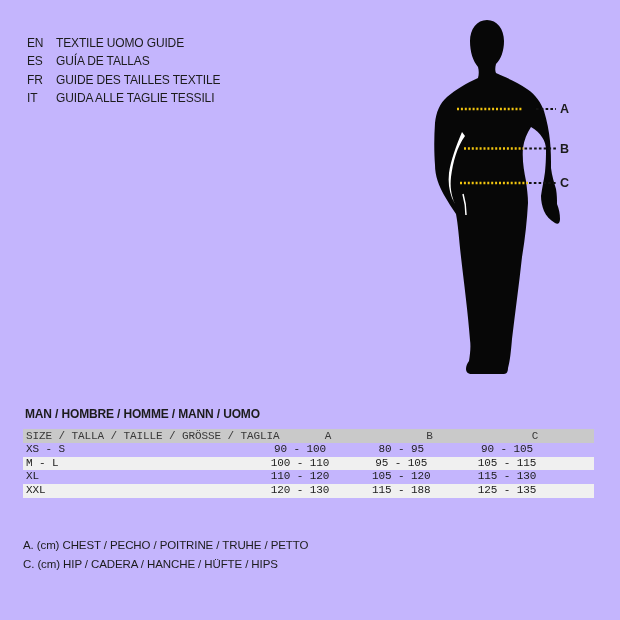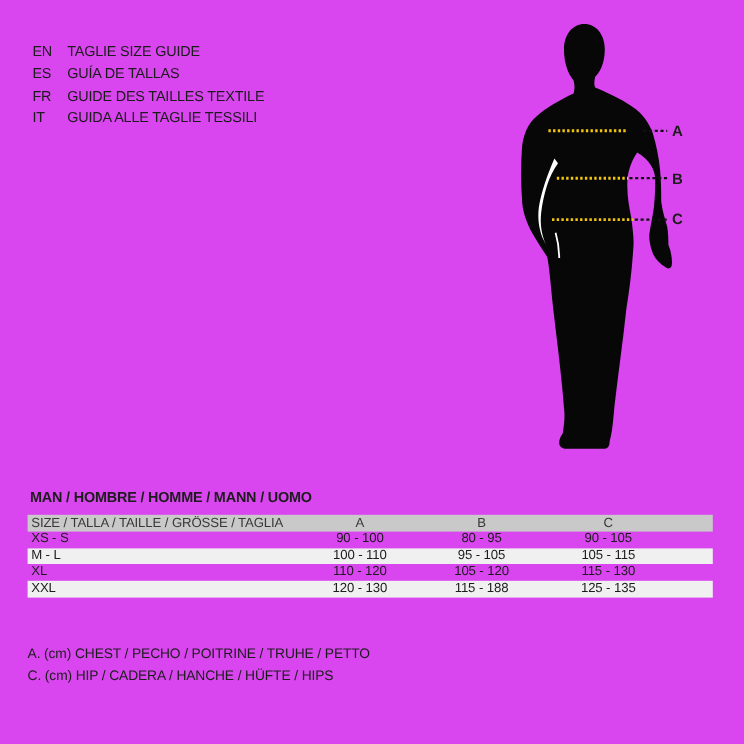--- a/index.html
+++ b/index.html
@@ -1,17 +1,17 @@
 <!DOCTYPE html>
 <html style="--ink: #1c1c1c; --accent: #f2c50f; --silhouette: #070707; --header-bg: #c9c9c9; --stripe-bg: #f0f0f0;"><head>
 <meta charset="utf-8">
 <style>
   html,body{margin:0;padding:0;background:#fff;}
   .canvas{
-    position:relative;width:620px;height:620px;background:#d946ef;overflow:hidden;
+    position:relative;width:620px;height:620px;background:#c4b5fd;overflow:hidden;
     font-family:"Liberation Sans","DejaVu Sans",sans-serif;
     color:var(--ink,#1c1c1c);
   }
   
   .lang-list{position:absolute;left:27px;top:34px;}
   .lang-row{display:flex;height:18.3px;line-height:18.3px;font-size:12px;letter-spacing:-0.15px;}
   .lang-code{width:29px;flex:0 0 29px;}
   .category-title{
     position:absolute;left:25px;top:140px;font-size:12.5px;font-weight:bold;
     letter-spacing:-0.2px;white-space:nowrap;
@@ -27,41 +27,41 @@
   .marker{
     position:absolute;left:160px;width:22px;height:16px;line-height:16px;
     font-size:12.5px;font-weight:bold;text-align:left;
   }
   .marker.a{top:91px;} .marker.b{top:130.5px;} .marker.c{top:165px;}
   
   .table-title{
     position:absolute;left:25px;top:407px;font-size:12px;font-weight:bold;
     letter-spacing:-0.15px;white-space:nowrap;
   }
-  .size-table{position:absolute;left:23px;top:429px;width:571px;font-size:11px;letter-spacing:-0.1px;}
+  .size-table{position:absolute;left:23px;top:429px;width:571px;font-size:11px;letter-spacing:-0.1px;font-family:Liberation Mono, monospace;}
   .t-row{display:flex;height:13.7px;line-height:13.9px;}
   .t-row.head{height:14px;line-height:14px;background:var(--header-bg,#c9c9c9);color:#383838;}
   .t-row.stripe{background:var(--stripe-bg,#f0f0f0);}
   .c-size{flex:0 0 40%;padding-left:3px;box-sizing:border-box;text-align:left;white-space:nowrap;}
   .c-a{flex:0 0 17%;text-align:center;}
   .c-b{flex:0 0 18.5%;text-align:center;}
   .c-c{flex:0 0 18.5%;text-align:center;}
   
   .legend{position:absolute;left:23px;top:536px;}
   .legend-item{height:18.7px;line-height:18.7px;font-size:11.5px;letter-spacing:-0.1px;white-space:nowrap;}
 </style>
 </head>
 <body>
 
 <div class="canvas">
 
   <div class="lang-list">
     <div class="lang-row">
       <span class="lang-code">EN</span>
-      <span class="lang-label">TAGLIE SIZE GUIDE</span>
+      <span class="lang-label">TEXTILE UOMO GUIDE</span>
     </div>
     <div class="lang-row">
       <span class="lang-code">ES</span>
       <span class="lang-label">GUÍA DE TALLAS</span>
     </div>
     <div class="lang-row">
       <span class="lang-code">FR</span>
       <span class="lang-label">GUIDE DES TAILLES TEXTILE</span>
     </div>
     <div class="lang-row">

